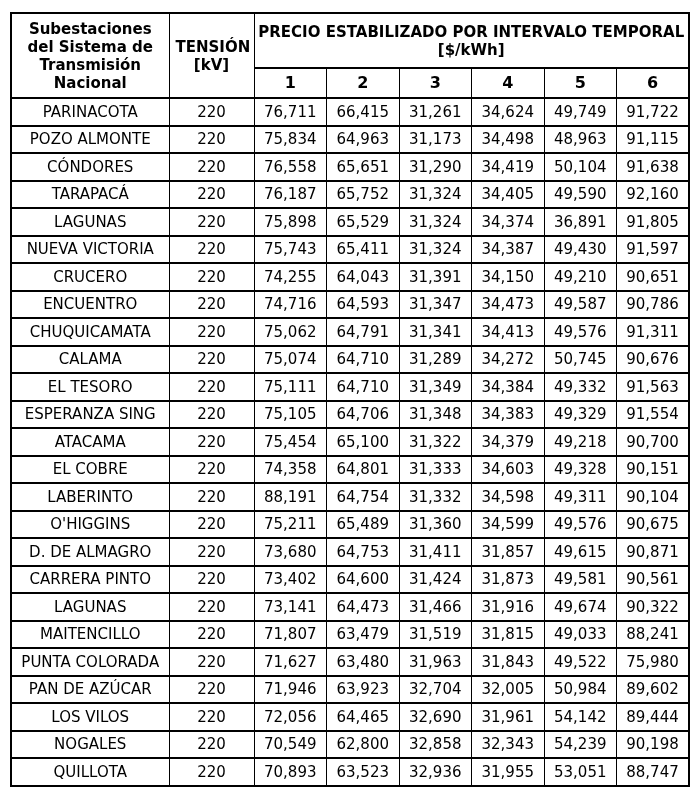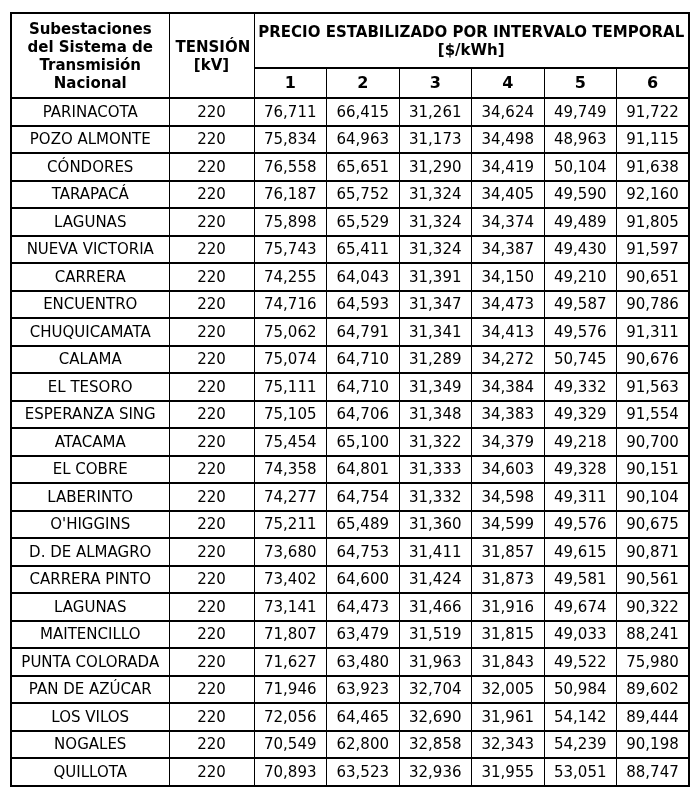--- a/index.html
+++ b/index.html
@@ -115,37 +115,37 @@
     <td>92,160</td>
   </tr>
 
   <tr>
     <td class="name-cell">LAGUNAS</td>
     <td>220</td>
     <td>75,898</td>
     <td>65,529</td>
     <td>31,324</td>
     <td>34,374</td>
-    <td>49,489</td>
+    <td>36,891</td>
     <td>91,805</td>
   </tr>
 
   <tr>
     <td class="name-cell">NUEVA VICTORIA</td>
     <td>220</td>
     <td>75,743</td>
     <td>65,411</td>
     <td>31,324</td>
     <td>34,387</td>
     <td>49,430</td>
     <td>91,597</td>
   </tr>
 
   <tr>
-    <td class="name-cell">CARRERA</td>
+    <td class="name-cell">CRUCERO</td>
     <td>220</td>
     <td>74,255</td>
     <td>64,043</td>
     <td>31,391</td>
     <td>34,150</td>
     <td>49,210</td>
     <td>90,651</td>
   </tr>
 
   <tr>
@@ -221,21 +221,21 @@
     <td>64,801</td>
     <td>31,333</td>
     <td>34,603</td>
     <td>49,328</td>
     <td>90,151</td>
   </tr>
 
   <tr>
     <td class="name-cell">LABERINTO</td>
     <td>220</td>
-    <td>74,277</td>
+    <td>88,191</td>
     <td>64,754</td>
     <td>31,332</td>
     <td>34,598</td>
     <td>49,311</td>
     <td>90,104</td>
   </tr>
 
   <tr>
     <td class="name-cell">O'HIGGINS</td>
     <td>220</td>

